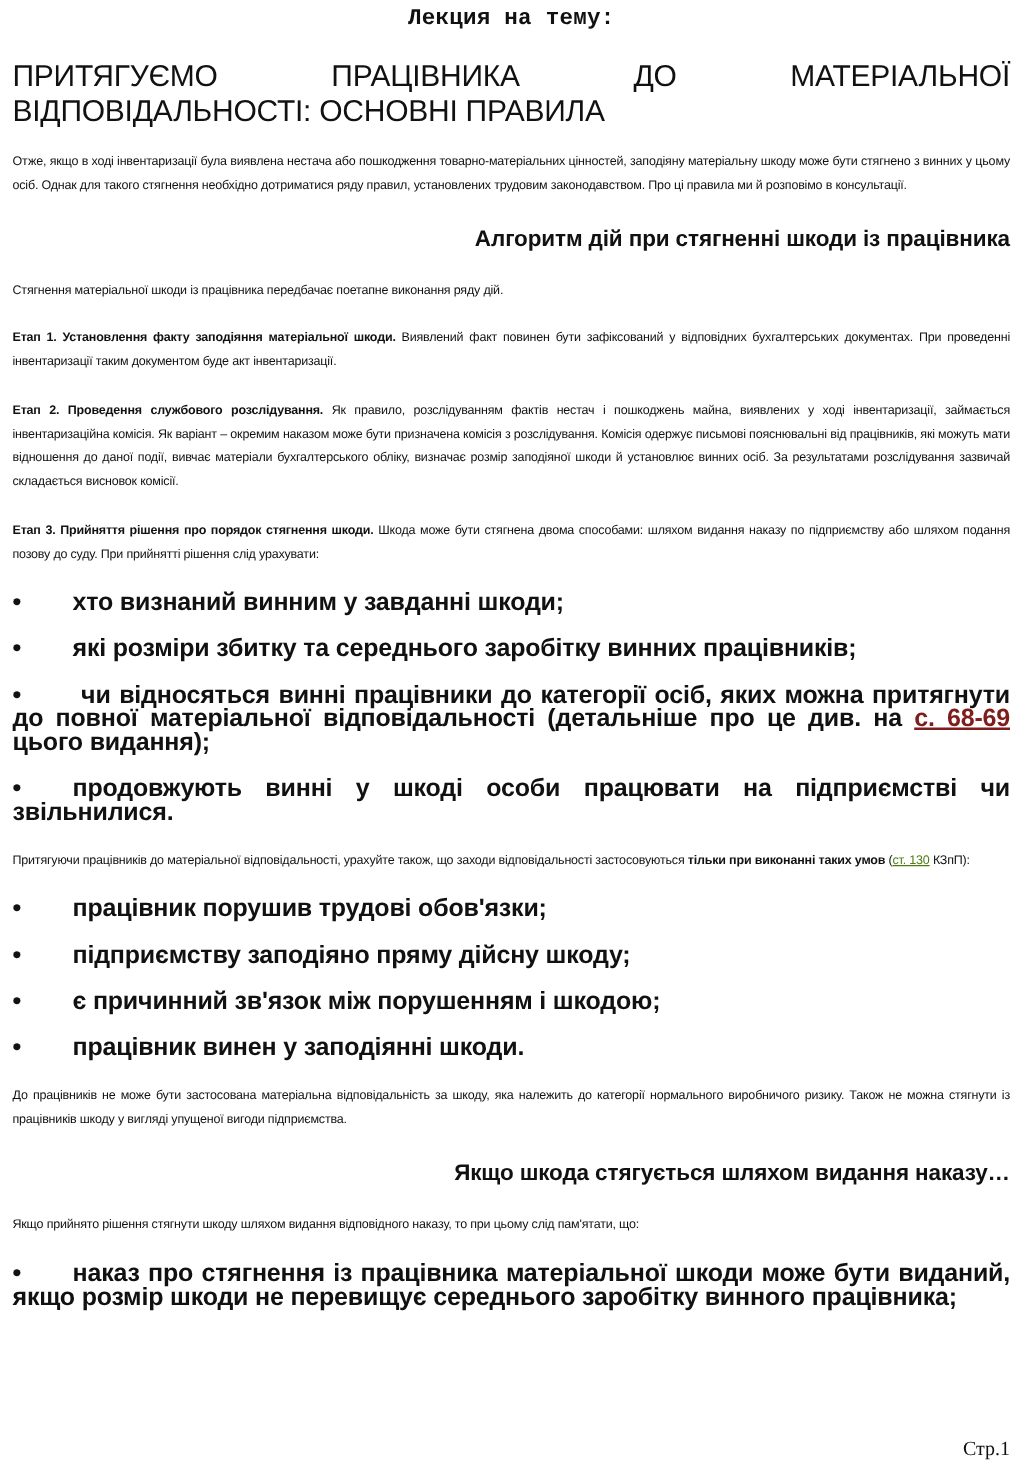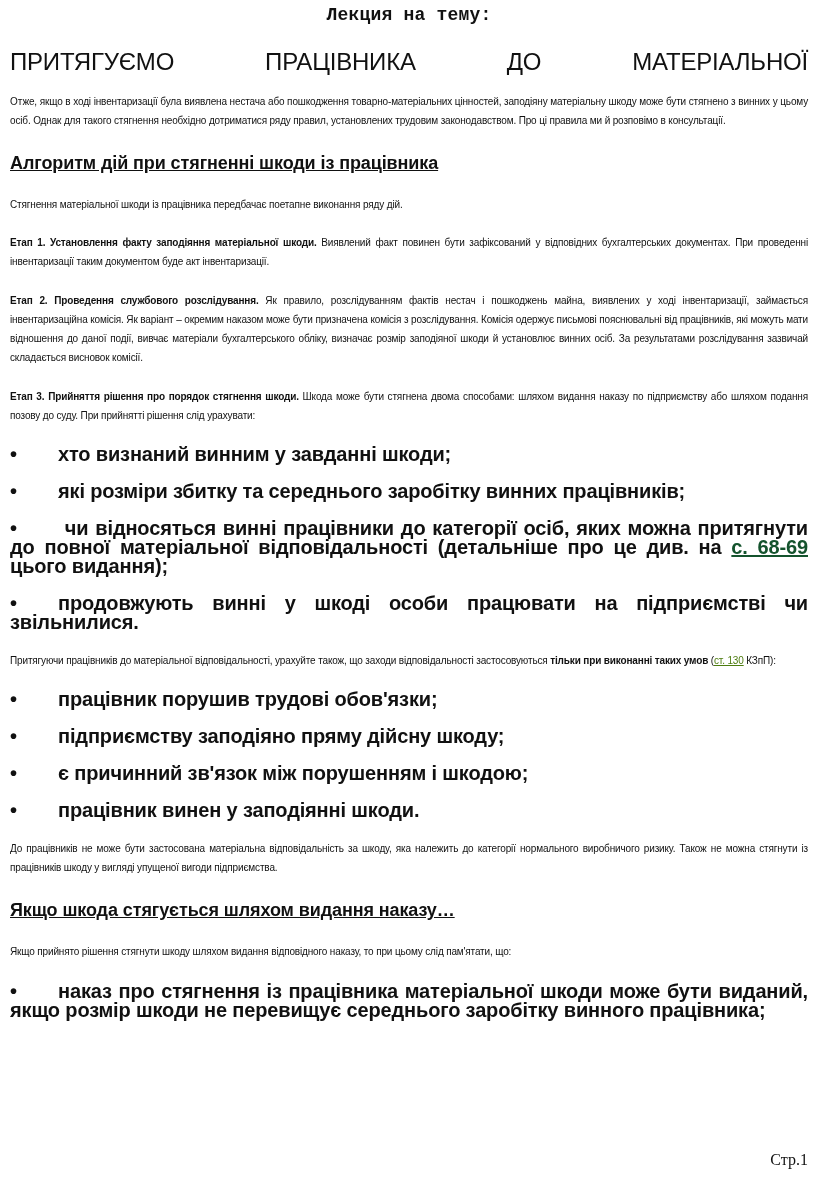--- a/index.html
+++ b/index.html
@@ -17,22 +17,22 @@
     margin-top: 20px; font-weight: normal; font-size: 24px; line-height: 28px;
     text-align: justify; text-align-last: left; letter-spacing: -0.2px;
   }
   .main-title .line1 { display: flex; justify-content: space-between; }
   p, .para {
     font-size: 10px; line-height: 19px; margin: 0; text-align: justify;
     letter-spacing: -0.15px;
   }
   .para { margin-top: 20px; }
   .h2 {
-    font-weight: bold; font-size: 18px; text-decoration: underline;
-    margin-top: 20px; line-height: 22px; letter-spacing: -0.1px;
+    font-weight: bold; font-size: 18px; 
+    margin-top: 20px; line-height: 22px; letter-spacing: -0.1px; text-align: right;
   }
   b { font-weight: bold; }
   a.link { color: #2a6bb8; text-decoration: underline; }
   .bullet {
     font-size: 20px; line-height: 19px; margin-top: 18px; text-align: justify;
     letter-spacing: -0.15px;
     font-weight: bold;
   }
   .bullet .dot { display: inline-block; width: 48px; }
   .footer {
@@ -46,20 +46,21 @@
 <div class="page">
   <div class="lecture-label">Лекция на тему:</div>
 
   <div class="main-title">
     <div class="line1">
       <span>ПРИТЯГУЄМО</span>
       <span>ПРАЦІВНИКА</span>
       <span>ДО</span>
       <span>МАТЕРІАЛЬНОЇ</span>
     </div>
+    <div>ВІДПОВІДАЛЬНОСТІ: ОСНОВНІ ПРАВИЛА</div>
   </div>
 
   <p class="para" style="margin-top:16px">Отже, якщо в ході інвентаризації була виявлена нестача або пошкодження товарно-матеріальних цінностей, заподіяну матеріальну шкоду може бути стягнено з винних у цьому осіб. Однак для такого стягнення необхідно дотриматися ряду правил, установлених трудовим законодавством. Про ці правила ми й розповімо в консультації.</p>
 
   <div class="h2" style="margin-top:22px">Алгоритм дій при стягненні шкоди із працівника</div>
 
   <p class="para" style="margin-top:21px">Стягнення матеріальної шкоди із працівника передбачає поетапне виконання ряду дій.</p>
 
   <p class="para" style="margin-top:19px">
     <b>Етап 1. Установлення факту заподіяння матеріальної шкоди.</b><span> Виявлений факт повинен бути зафіксований у відповідних бухгалтерських документах. При проведенні інвентаризації таким документом буде акт інвентаризації.</span>
@@ -73,21 +74,21 @@
     <b>Етап 3. Прийняття рішення про порядок стягнення шкоди.</b><span> Шкода може бути стягнена двома способами: шляхом видання наказу по підприємству або шляхом подання позову до суду. При прийнятті рішення слід урахувати:</span>
   </p>
 
   <div class="bullet" style="margin-top:20px">
     <span class="dot">•</span><span>хто визнаний винним у завданні шкоди;</span>
   </div>
   <div class="bullet">
     <span class="dot">•</span><span>які розміри збитку та середнього заробітку винних працівників;</span>
   </div>
   <div class="bullet">
-    <span class="dot">•</span><span> чи відносяться винні працівники до категорії осіб, яких можна притягнути до повної матеріальної відповідальності (детальніше про це див. на </span><a class="link" href="#" style="color: #14532d; margin-top: 25px;">с. 68-69</a><span> цього видання);</span>
+    <span class="dot">•</span><span> чи відносяться винні працівники до категорії осіб, яких можна притягнути до повної матеріальної відповідальності (детальніше про це див. на </span><a class="link" href="#" style="color: #7f1d1d; margin-top: 25px;">с. 68-69</a><span> цього видання);</span>
   </div>
   <div class="bullet">
     <span class="dot">•</span><span>продовжують винні у шкоді особи працювати на підприємстві чи звільнилися.</span>
   </div>
 
   <p class="para" style="margin-top:19px">
     <span>Притягуючи працівників до матеріальної відповідальності, урахуйте також, що заходи відповідальності застосовуються </span><b>тільки при виконанні таких умов</b><span> (</span><a class="link" href="#" style="color: #4d7c0f;">ст. 130</a><span> КЗпП):</span>
   </p>
 
   <div class="bullet" style="margin-top:20px">

